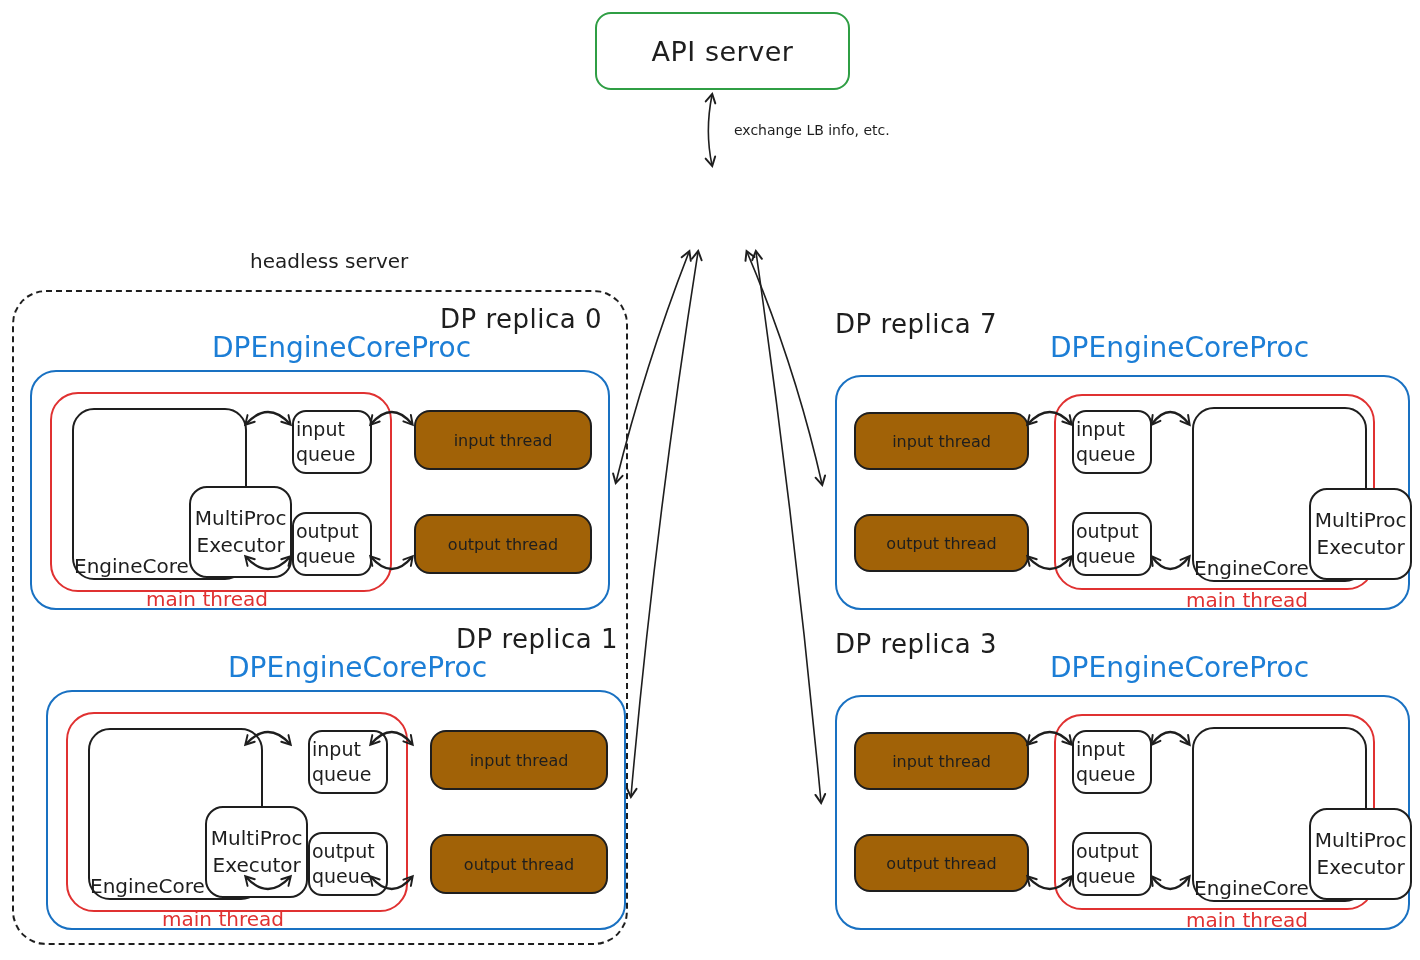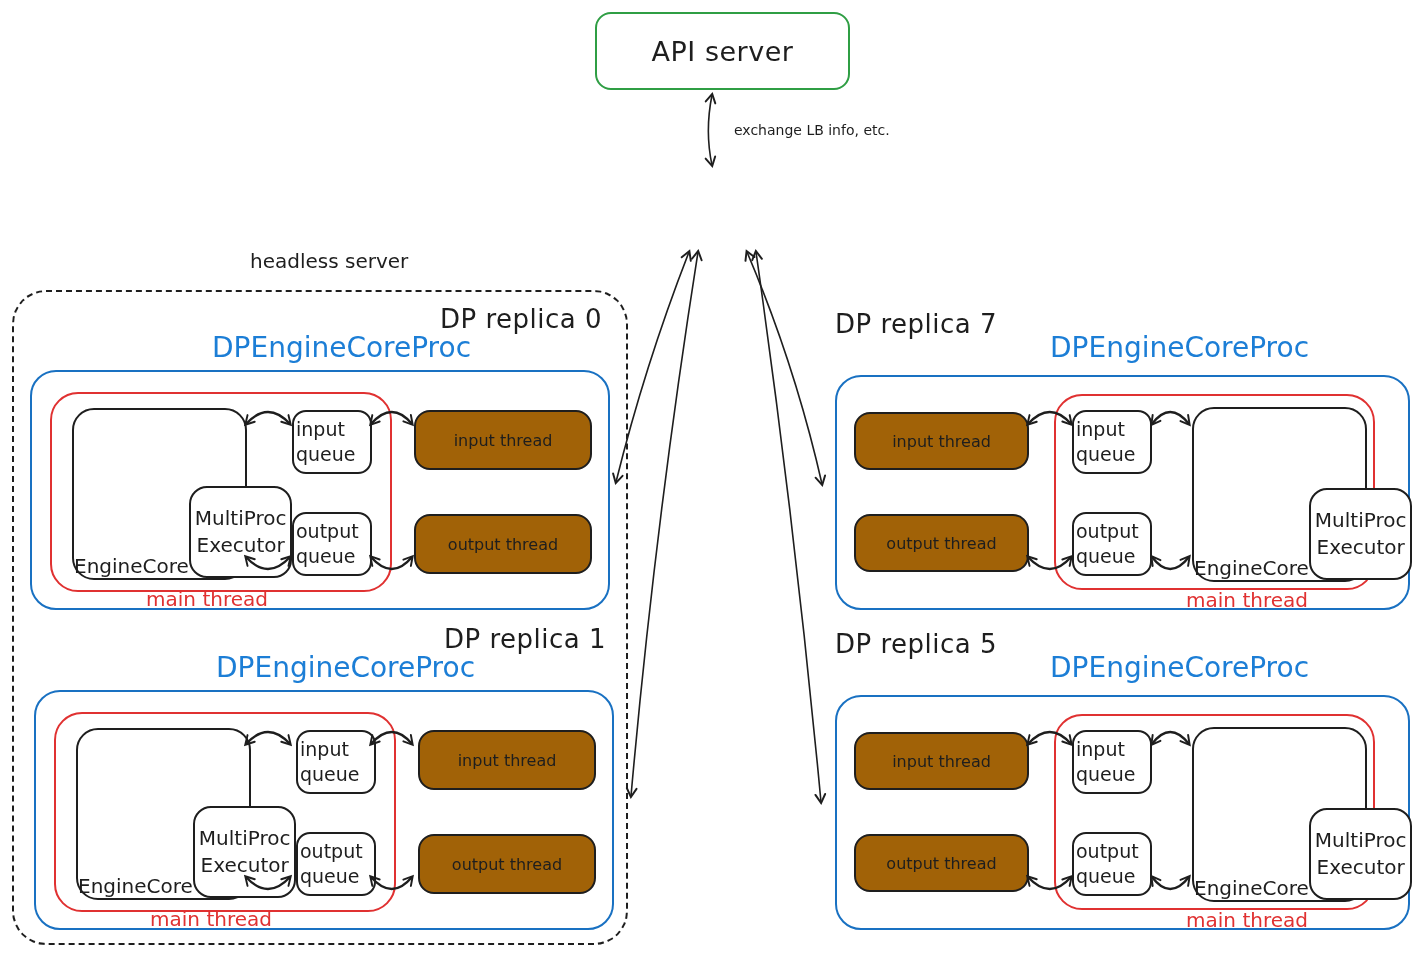--- a/index.html
+++ b/index.html
@@ -105,21 +105,21 @@
         <div class="executor">MultiProc Executor</div>
       </div>
       <div class="qbox iq">input queue</div>
       <div class="qbox oq">output queue</div>
       <div class="tbox it">input thread</div>
       <div class="tbox ot">output thread</div>
       <div class="mt-label">main thread</div>
     </div>
   </div>
 
-  <div class="replica left-type" style="left:4px; top:620px;">
+  <div class="replica left-type" style="left:16px; top:620px;">
     <div class="rep-title">DP replica 1</div>
     <div class="rep-proc">DPEngineCoreProc</div>
     <div class="bluebox">
       <div class="redbox"></div>
       <div class="enginecore">
         <div class="ec-label">EngineCore</div>
         <div class="executor">MultiProc Executor</div>
       </div>
       <div class="qbox iq">input queue</div>
       <div class="qbox oq">output queue</div>
@@ -140,21 +140,21 @@
       <div class="qbox oq">output queue</div>
       <div class="enginecore">
         <div class="ec-label">EngineCore</div>
         <div class="executor">MultiProc Executor</div>
       </div>
       <div class="mt-label">main thread</div>
     </div>
   </div>
 
   <div class="replica right-type" style="left:820px; top:625px;">
-    <div class="rep-title">DP replica 5</div>
+    <div class="rep-title">DP replica 3</div>
     <div class="rep-proc">DPEngineCoreProc</div>
     <div class="bluebox">
       <div class="redbox"></div>
       <div class="tbox it">input thread</div>
       <div class="tbox ot">output thread</div>
       <div class="qbox iq">input queue</div>
       <div class="qbox oq">output queue</div>
       <div class="enginecore">
         <div class="ec-label">EngineCore</div>
         <div class="executor">MultiProc Executor</div>

